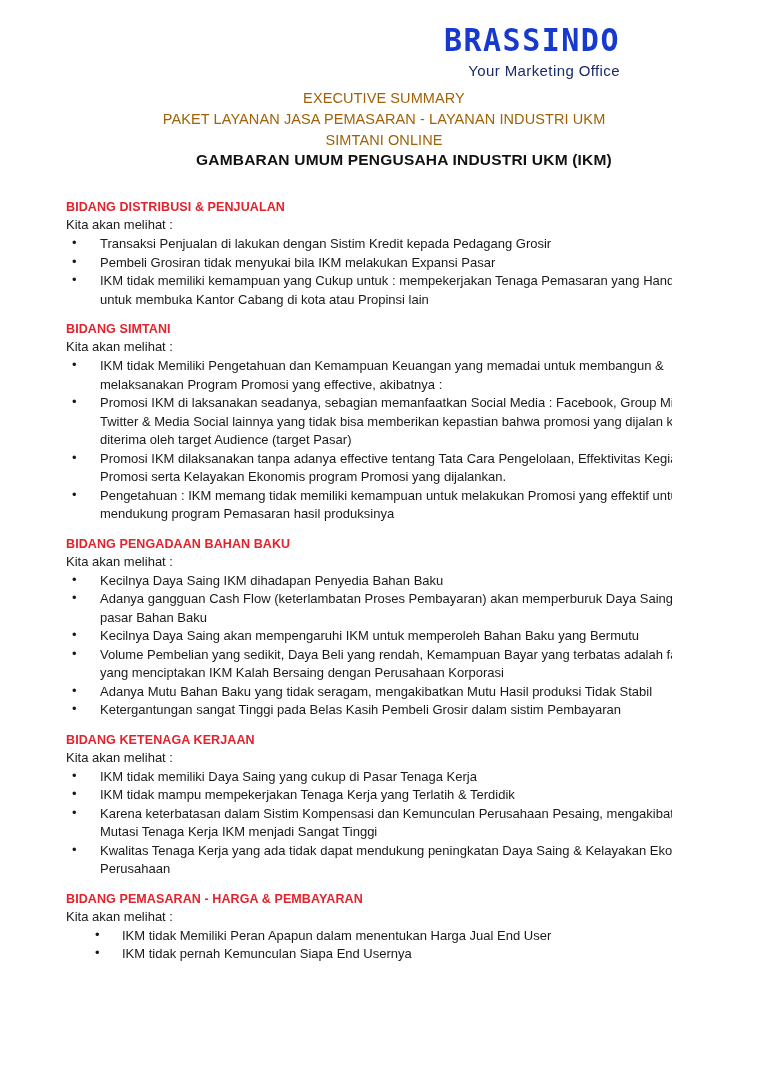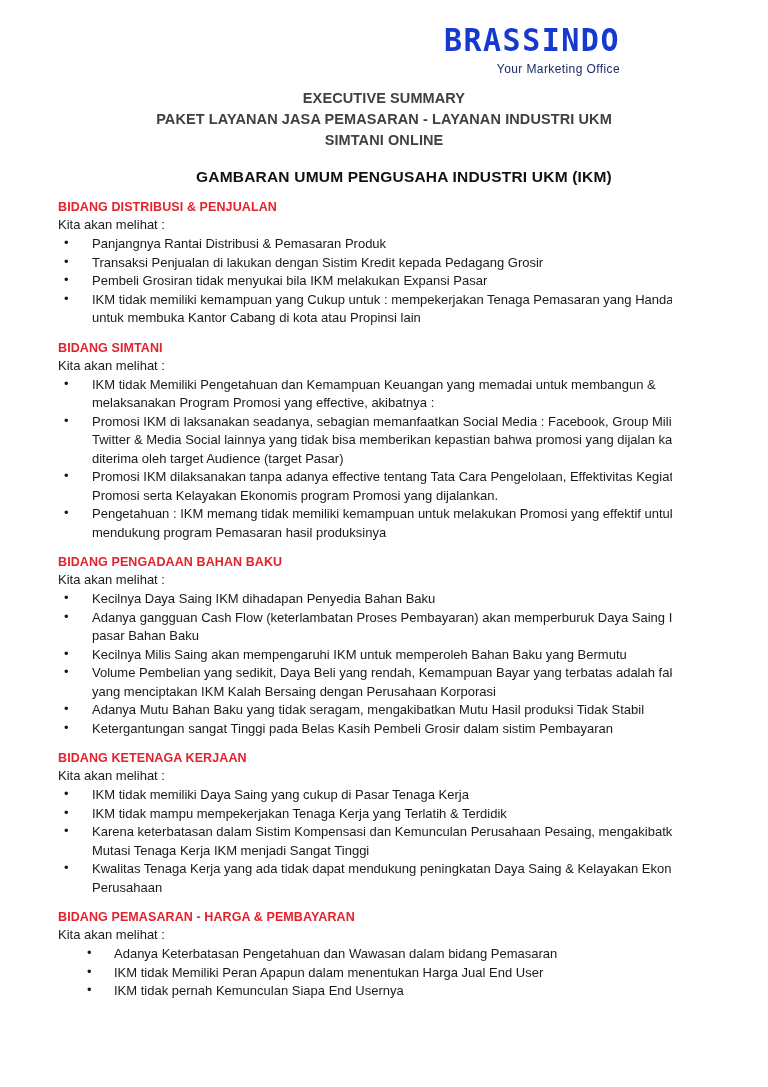--- a/index.html
+++ b/index.html
@@ -41,56 +41,55 @@
       repeating-linear-gradient(to bottom, rgba(255,255,255,0.85) 0 1px, rgba(255,255,255,0) 1px 3px);
     -webkit-background-clip: text;
     background-clip: text;
     display: inline-block;
     transform: scaleY(1.08);
     transform-origin: right bottom;
   }
   .logo-tagline {
     margin-top: 7px;
     font-family: "Liberation Sans", sans-serif;
-    font-size: 12px;
+    font-size: 15px;
     letter-spacing: 0.4px;
     color: #1a2a6b;
   }
 
   
   .title-block {
     position: absolute;
     top: 88px;
     left: 0;
     width: 768px;
     text-align: center;
   }
   .doc-title-line {
-    font-weight: bold;
+    font-weight: normal;
     font-size: 14.5px;
     letter-spacing: 0.1px;
-    color: #404040;
+    color: #a16207;
     line-height: 21px;
   }
   .subtitle-block {
-    margin-top: 17px;
     padding-left: 40px;
   }
   .doc-subtitle {
     font-weight: bold;
     font-size: 15.5px;
     color: #111111;
     letter-spacing: 0.2px;
   }
 
   
   .content {
     position: absolute;
     top: 200px;
-    left: 58px;
+    left: 66px;
     width: 650px;
   }
   .section {
     margin-bottom: 13px;
   }
   .section-heading {
     color: #e2222c;
     font-weight: bold;
     font-size: 12.5px;
     letter-spacing: 0.1px;
@@ -148,21 +147,20 @@
     <div class="subtitle-block">
       <div class="doc-subtitle">GAMBARAN UMUM PENGUSAHA INDUSTRI UKM (IKM)</div>
     </div>
   </div>
 
   <div class="content">
       <div class="section">
         <div class="section-heading">BIDANG DISTRIBUSI &amp; PENJUALAN</div>
         <div class="section-lead">Kita akan melihat :</div>
         <ul class="bullets">
-          <li>Panjangnya Rantai Distribusi &amp; Pemasaran Produk</li>
           <li>Transaksi Penjualan di lakukan dengan Sistim Kredit kepada Pedagang Grosir</li>
           <li>Pembeli Grosiran tidak menyukai bila IKM melakukan Expansi Pasar</li>
           <li>IKM tidak memiliki kemampuan yang Cukup untuk : mempekerjakan Tenaga Pemasaran yang Handal &amp; untuk membuka Kantor Cabang di kota atau Propinsi lain</li>
         </ul>
       </div>
       <div class="section">
         <div class="section-heading">BIDANG SIMTANI</div>
         <div class="section-lead">Kita akan melihat :</div>
         <ul class="bullets">
           <li>IKM tidak Memiliki Pengetahuan dan Kemampuan Keuangan yang memadai untuk membangun &amp; melaksanakan Program Promosi yang effective, akibatnya :</li>
@@ -170,40 +168,39 @@
           <li>Promosi IKM dilaksanakan tanpa adanya effective tentang Tata Cara Pengelolaan, Effektivitas Kegiatan Promosi serta Kelayakan Ekonomis program Promosi yang dijalankan.</li>
           <li>Pengetahuan :  IKM memang tidak memiliki kemampuan untuk melakukan Promosi yang effektif untuk mendukung program Pemasaran hasil produksinya</li>
         </ul>
       </div>
       <div class="section">
         <div class="section-heading">BIDANG PENGADAAN BAHAN BAKU</div>
         <div class="section-lead">Kita akan melihat :</div>
         <ul class="bullets">
           <li>Kecilnya Daya Saing IKM dihadapan Penyedia Bahan Baku</li>
           <li>Adanya gangguan Cash Flow (keterlambatan Proses Pembayaran) akan memperburuk Daya Saing IKM di pasar Bahan Baku</li>
-          <li>Kecilnya Milis Saing akan mempengaruhi IKM untuk memperoleh Bahan Baku yang Bermutu</li>
+          <li>Kecilnya Daya Saing akan mempengaruhi IKM untuk memperoleh Bahan Baku yang Bermutu</li>
           <li>Volume Pembelian yang sedikit, Daya Beli yang rendah, Kemampuan Bayar yang terbatas adalah faktor yang menciptakan IKM Kalah Bersaing dengan Perusahaan Korporasi</li>
           <li>Adanya Mutu Bahan Baku yang tidak seragam, mengakibatkan Mutu Hasil produksi Tidak Stabil</li>
           <li>Ketergantungan sangat Tinggi pada Belas Kasih Pembeli Grosir dalam sistim Pembayaran</li>
         </ul>
       </div>
       <div class="section">
         <div class="section-heading">BIDANG KETENAGA KERJAAN</div>
         <div class="section-lead">Kita akan melihat :</div>
         <ul class="bullets">
           <li>IKM tidak memiliki Daya Saing yang cukup di Pasar Tenaga Kerja</li>
           <li>IKM tidak mampu mempekerjakan Tenaga Kerja yang Terlatih &amp; Terdidik</li>
           <li>Karena keterbatasan dalam Sistim Kompensasi dan Kemunculan Perusahaan Pesaing, mengakibatkan Mutasi Tenaga Kerja IKM menjadi Sangat Tinggi</li>
           <li>Kwalitas Tenaga Kerja yang ada tidak dapat mendukung peningkatan Daya Saing &amp; Kelayakan Ekonomis Perusahaan</li>
         </ul>
       </div>
       <div class="section">
         <div class="section-heading">BIDANG PEMASARAN - HARGA &amp; PEMBAYARAN</div>
         <div class="section-lead">Kita akan melihat :</div>
         <ul class="bullets indented">
-          <li>Adanya Keterbatasan Pengetahuan dan Wawasan dalam bidang Pemasaran</li>
           <li>IKM tidak Memiliki Peran Apapun dalam menentukan Harga Jual End User</li>
           <li>IKM tidak pernah Kemunculan Siapa End Usernya</li>
         </ul>
       </div>
     </div>
 
 </div>
 
 </body></html>

